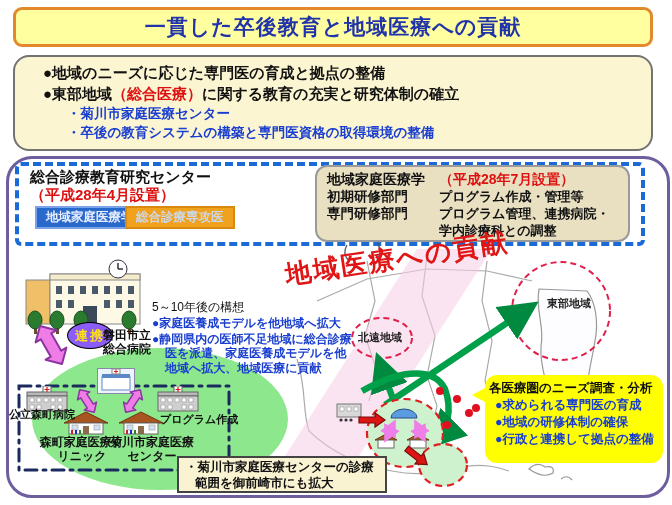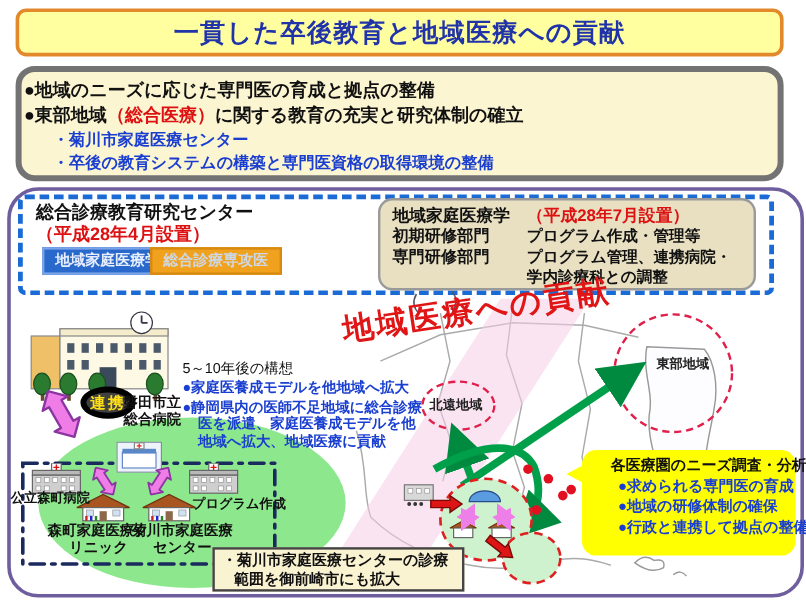--- a/index.html
+++ b/index.html
@@ -8,21 +8,21 @@
   .abs{position:absolute}
 
   
   .title-box{left:13px;top:7px;width:640px;height:40px;background:#ffffa0;
     border:3px solid #e2892b;border-radius:9px;box-sizing:border-box;
     display:flex;align-items:center;justify-content:center}
   .title-text{color:#2133a8;font-size:21px;font-weight:bold;letter-spacing:1px;white-space:nowrap}
 
   
   .goals-box{left:13px;top:55px;width:640px;height:96px;background:#fcf5d2;
-    border:5px solid #737373;border-radius:16px;box-sizing:border-box;padding:5px 2px}
+    border:2px solid #737373;border-radius:16px;box-sizing:border-box;padding:5px 28px}
   .goal-line{font-size:15px;font-weight:bold;color:#111;line-height:21px;white-space:nowrap}
   .goal-red{color:#dd1111}
   .goal-sub{font-size:13.5px;font-weight:bold;color:#1a3fd0;line-height:19px;margin-left:24px;white-space:nowrap}
 
   
   .main-box{left:6px;top:156px;width:658px;height:336px;background:#fff;
     border:3px solid #6e5e9e;border-radius:26px;box-sizing:content-box}
 
   .dashed-box{left:6px;top:3px;width:630px;height:84px;border:4px dashed #1b6bd6;border-radius:6px;box-sizing:border-box}
   .gp-name{left:21px;top:9px;font-size:15px;font-weight:bold;color:#111;white-space:nowrap}
@@ -33,21 +33,21 @@
 
   .pg-box{left:306px;top:6px;width:315px;height:77px;background:#e9e0c2;border:2px solid #9a9a9a;
     border-radius:12px;box-sizing:border-box;padding:4px 10px}
   .pg-row{display:flex;line-height:17px}
   .pg-label{width:112px;flex:none;font-size:13.5px;font-weight:bold;color:#111;white-space:nowrap}
   .pg-desc{font-size:13px;font-weight:bold;color:#111}
   .pg-name{font-size:14px;font-weight:bold;color:#111;white-space:nowrap;width:112px;flex:none}
   .pg-est{font-size:14px;font-weight:bold;color:#dd1111;white-space:nowrap}
 
   
-  .renkei{left:58px;top:163px;width:46px;height:27px;background:#404040;border:5px solid #000000;
+  .renkei{left:58px;top:163px;width:46px;height:27px;background:#8b5cf6;border:1px solid #000000;
     border-radius:50%;display:flex;align-items:center;justify-content:center;
     color:#ffe018;font-size:13px;font-weight:bold;letter-spacing:2px;box-sizing:border-box}
   .iwata-label{left:94px;top:169px;width:58px;font-size:12px;font-weight:bold;color:#111;line-height:14px}
 
   .vision{left:143px;top:141px;width:202px}
   .vision-head{font-size:12px;color:#111;line-height:15px}
   .vision-item{font-size:12px;font-weight:bold;color:#1a3fd0;line-height:14.5px;
     padding-left:13px;text-indent:-13px;margin-top:1px}
 
   .banner{left:274px;top:99px;font-size:26px;font-weight:bold;color:#e01515;letter-spacing:2px;
@@ -58,21 +58,21 @@
   .green-ellipse{left:23px;top:189px;width:256px;height:142px;background:#8de88d;border-radius:50%}
 
   .fac-label{font-size:12px;font-weight:bold;color:#111;line-height:14px;text-align:center;z-index:5}
   .fac-label-sm{font-size:11px;font-weight:bold;color:#111;white-space:nowrap;z-index:5}
 
   .note-box{left:168px;top:297px;width:210px;height:37px;background:#faf3d2;border:2px solid #444;
     box-sizing:border-box;padding:1px 6px 1px 16px;font-size:12.5px;font-weight:bold;color:#111;
     line-height:16px;text-indent:-10px;z-index:7}
 
   .callout{left:476px;top:216px;width:178px;height:88px;background:#ffff02;border-radius:12px;
-    box-sizing:border-box;padding:5px 24px;z-index:6}
+    box-sizing:border-box;padding:5px 4px;z-index:6}
   .callout-tail{left:463px;top:228px;width:0;height:0;border-top:8px solid transparent;
     border-bottom:8px solid transparent;border-right:15px solid #ffff02;z-index:6}
   .callout-head{font-size:12.5px;font-weight:bold;color:#111;line-height:17px;white-space:nowrap}
   .callout-item{font-size:12.5px;font-weight:bold;color:#1a3fd0;line-height:17px;margin-left:6px;white-space:nowrap}
 
   .z1{z-index:1}.z2{z-index:2}.z3{z-index:3}.z4{z-index:4}.z5{z-index:5}
 </style>
 </head>
 <body>
 

